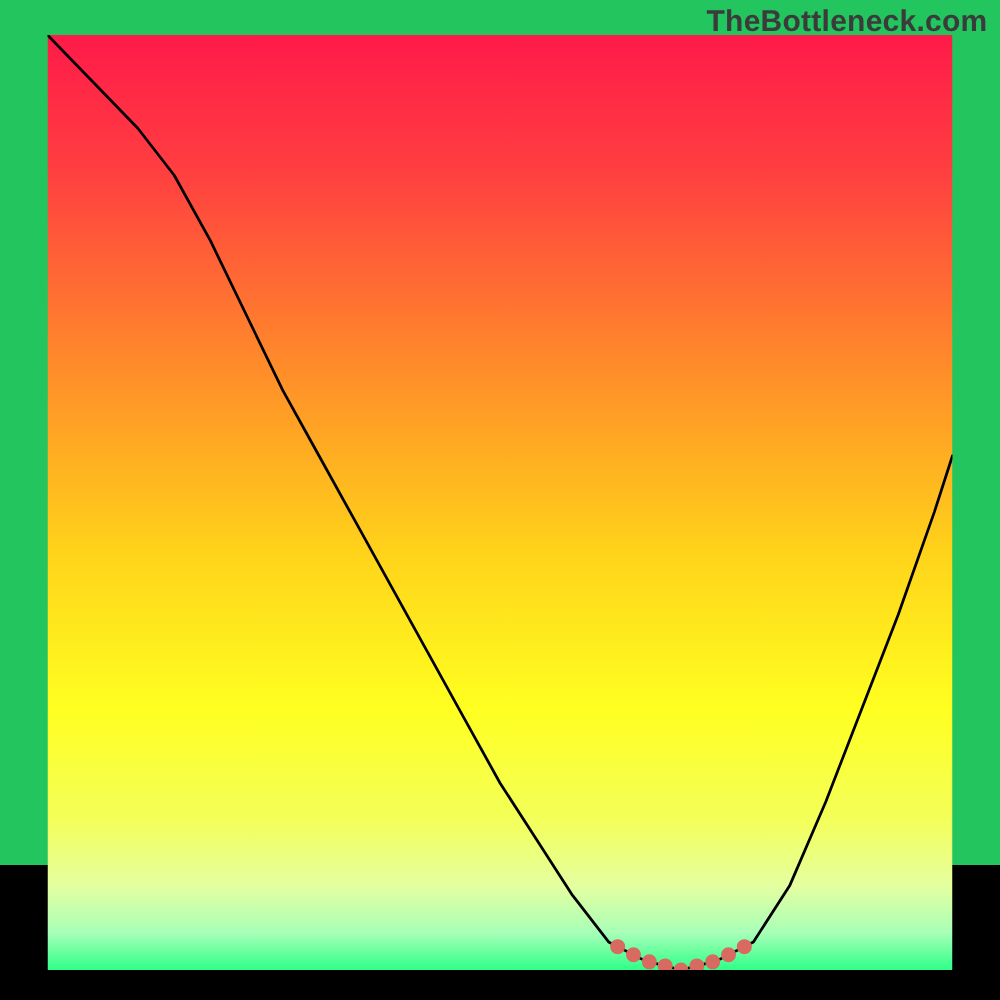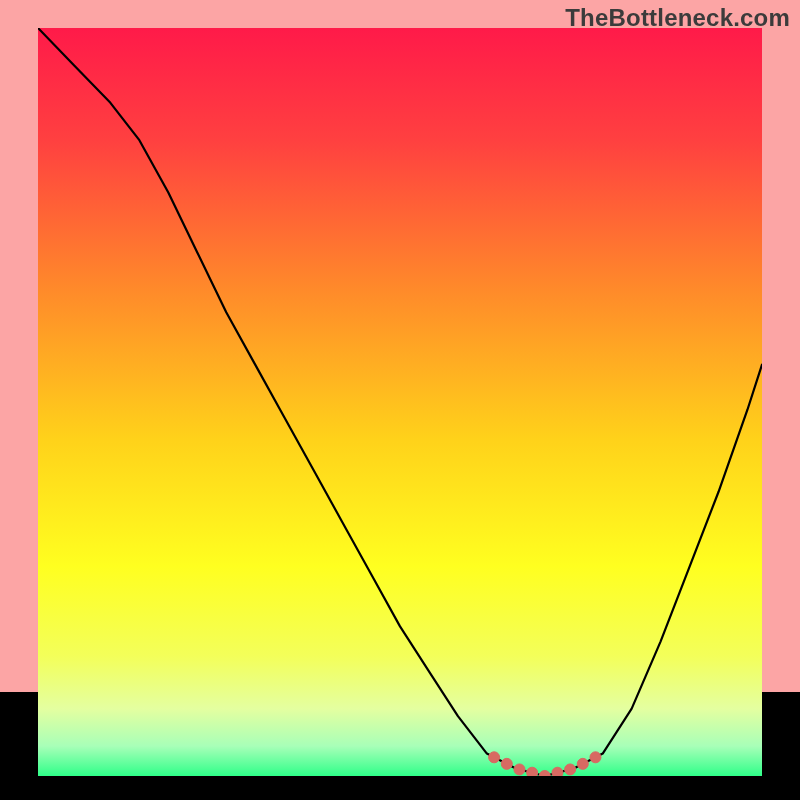--- a/index.html
+++ b/index.html
@@ -8,21 +8,21 @@
     width: 800px;
     height: 800px;
     background: #000;
     font-family: Arial, Helvetica, sans-serif;
     overflow: hidden;
   }
   .frame {
     position: relative;
     width: 800px;
     height: 692px;
-    background: #fca5a5;
+    background: #22c55e;
   }
   .watermark {
     position: absolute;
     top: 4px;
     right: 10px;
     color: #3b3b3b;
     font-size: 24px;
     font-weight: 600;
     letter-spacing: 0.2px;
     z-index: 20;

